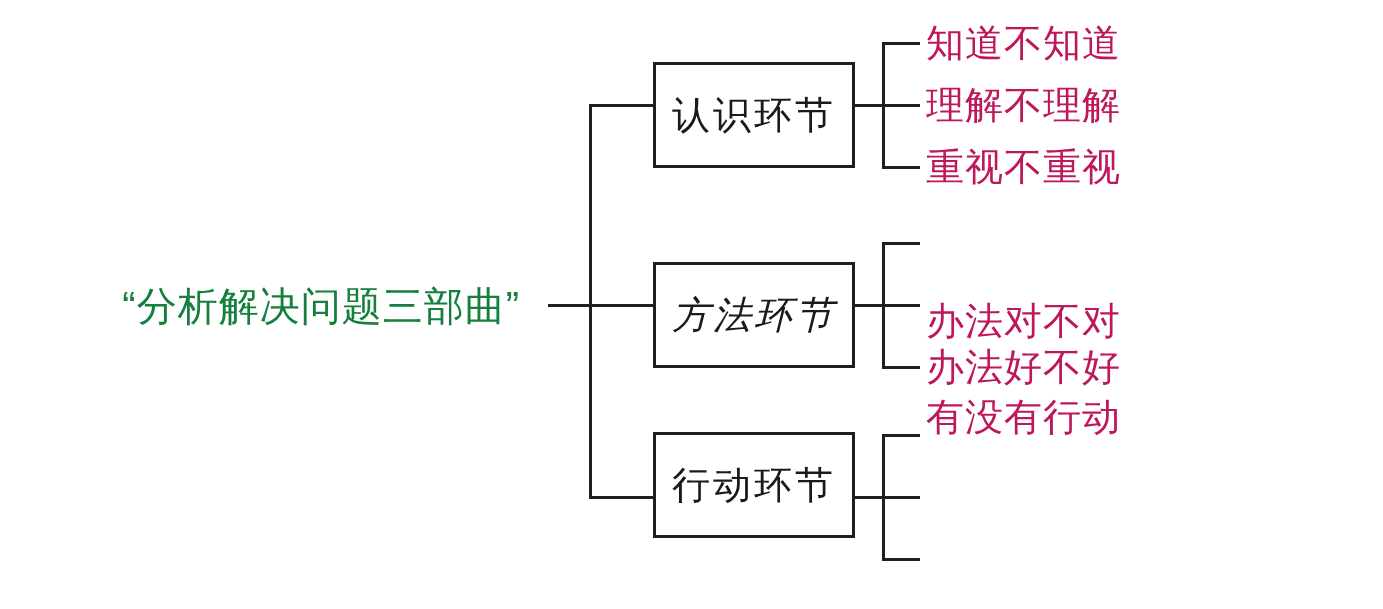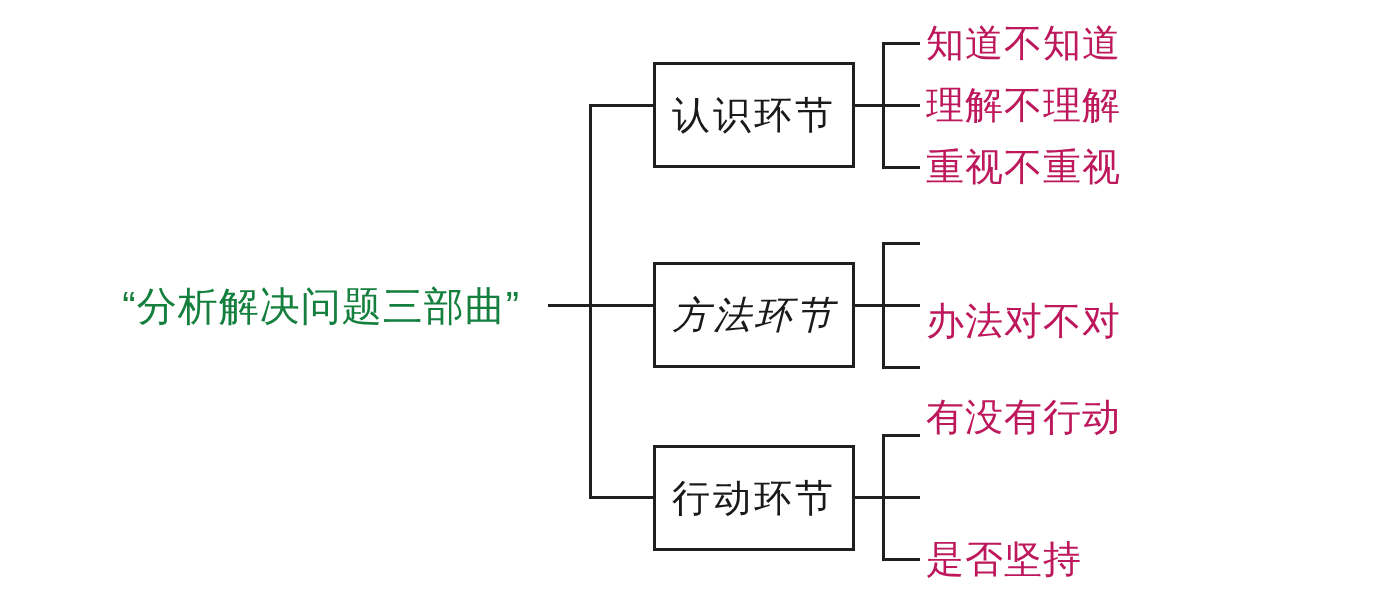--- a/index.html
+++ b/index.html
@@ -87,25 +87,25 @@
 
   <div class="h-line" style="left:588.5px; top:303.5px; width:66px;"></div>
   <div class="node-box" style="top:262px;font-style:italic;">
     <span>方法环节</span>
   </div>
   <div class="h-line" style="left:853px; top:303.5px; width:67px;"></div>
   <div class="v-line" style="left:881.5px; top:241.5px; height:127px;"></div>
   <div class="h-line" style="left:881.5px; top:241.5px; width:38.5px;"></div>
   <div class="h-line" style="left:881.5px; top:365.5px; width:38.5px;"></div>
   <div class="leaf" style="top:305px;margin-top:16px;">办法对不对</div>
+  <div class="leaf" style="top:367px;">办法好不好</div>
 
   <div class="h-line" style="left:588.5px; top:495.5px; width:66px;"></div>
-  <div class="node-box" style="top:445px;">
+  <div class="node-box" style="top:432px;">
     <span>行动环节</span>
   </div>
   <div class="h-line" style="left:853px; top:495.5px; width:67px;"></div>
   <div class="v-line" style="left:881.5px; top:433.5px; height:127px;"></div>
   <div class="h-line" style="left:881.5px; top:433.5px; width:38.5px;"></div>
   <div class="h-line" style="left:881.5px; top:557.5px; width:38.5px;"></div>
   <div class="leaf" style="top:417px;">有没有行动</div>
-  <div class="leaf" style="top:559px;">是否坚持</div>
 
 </div>
 
 </body></html>

